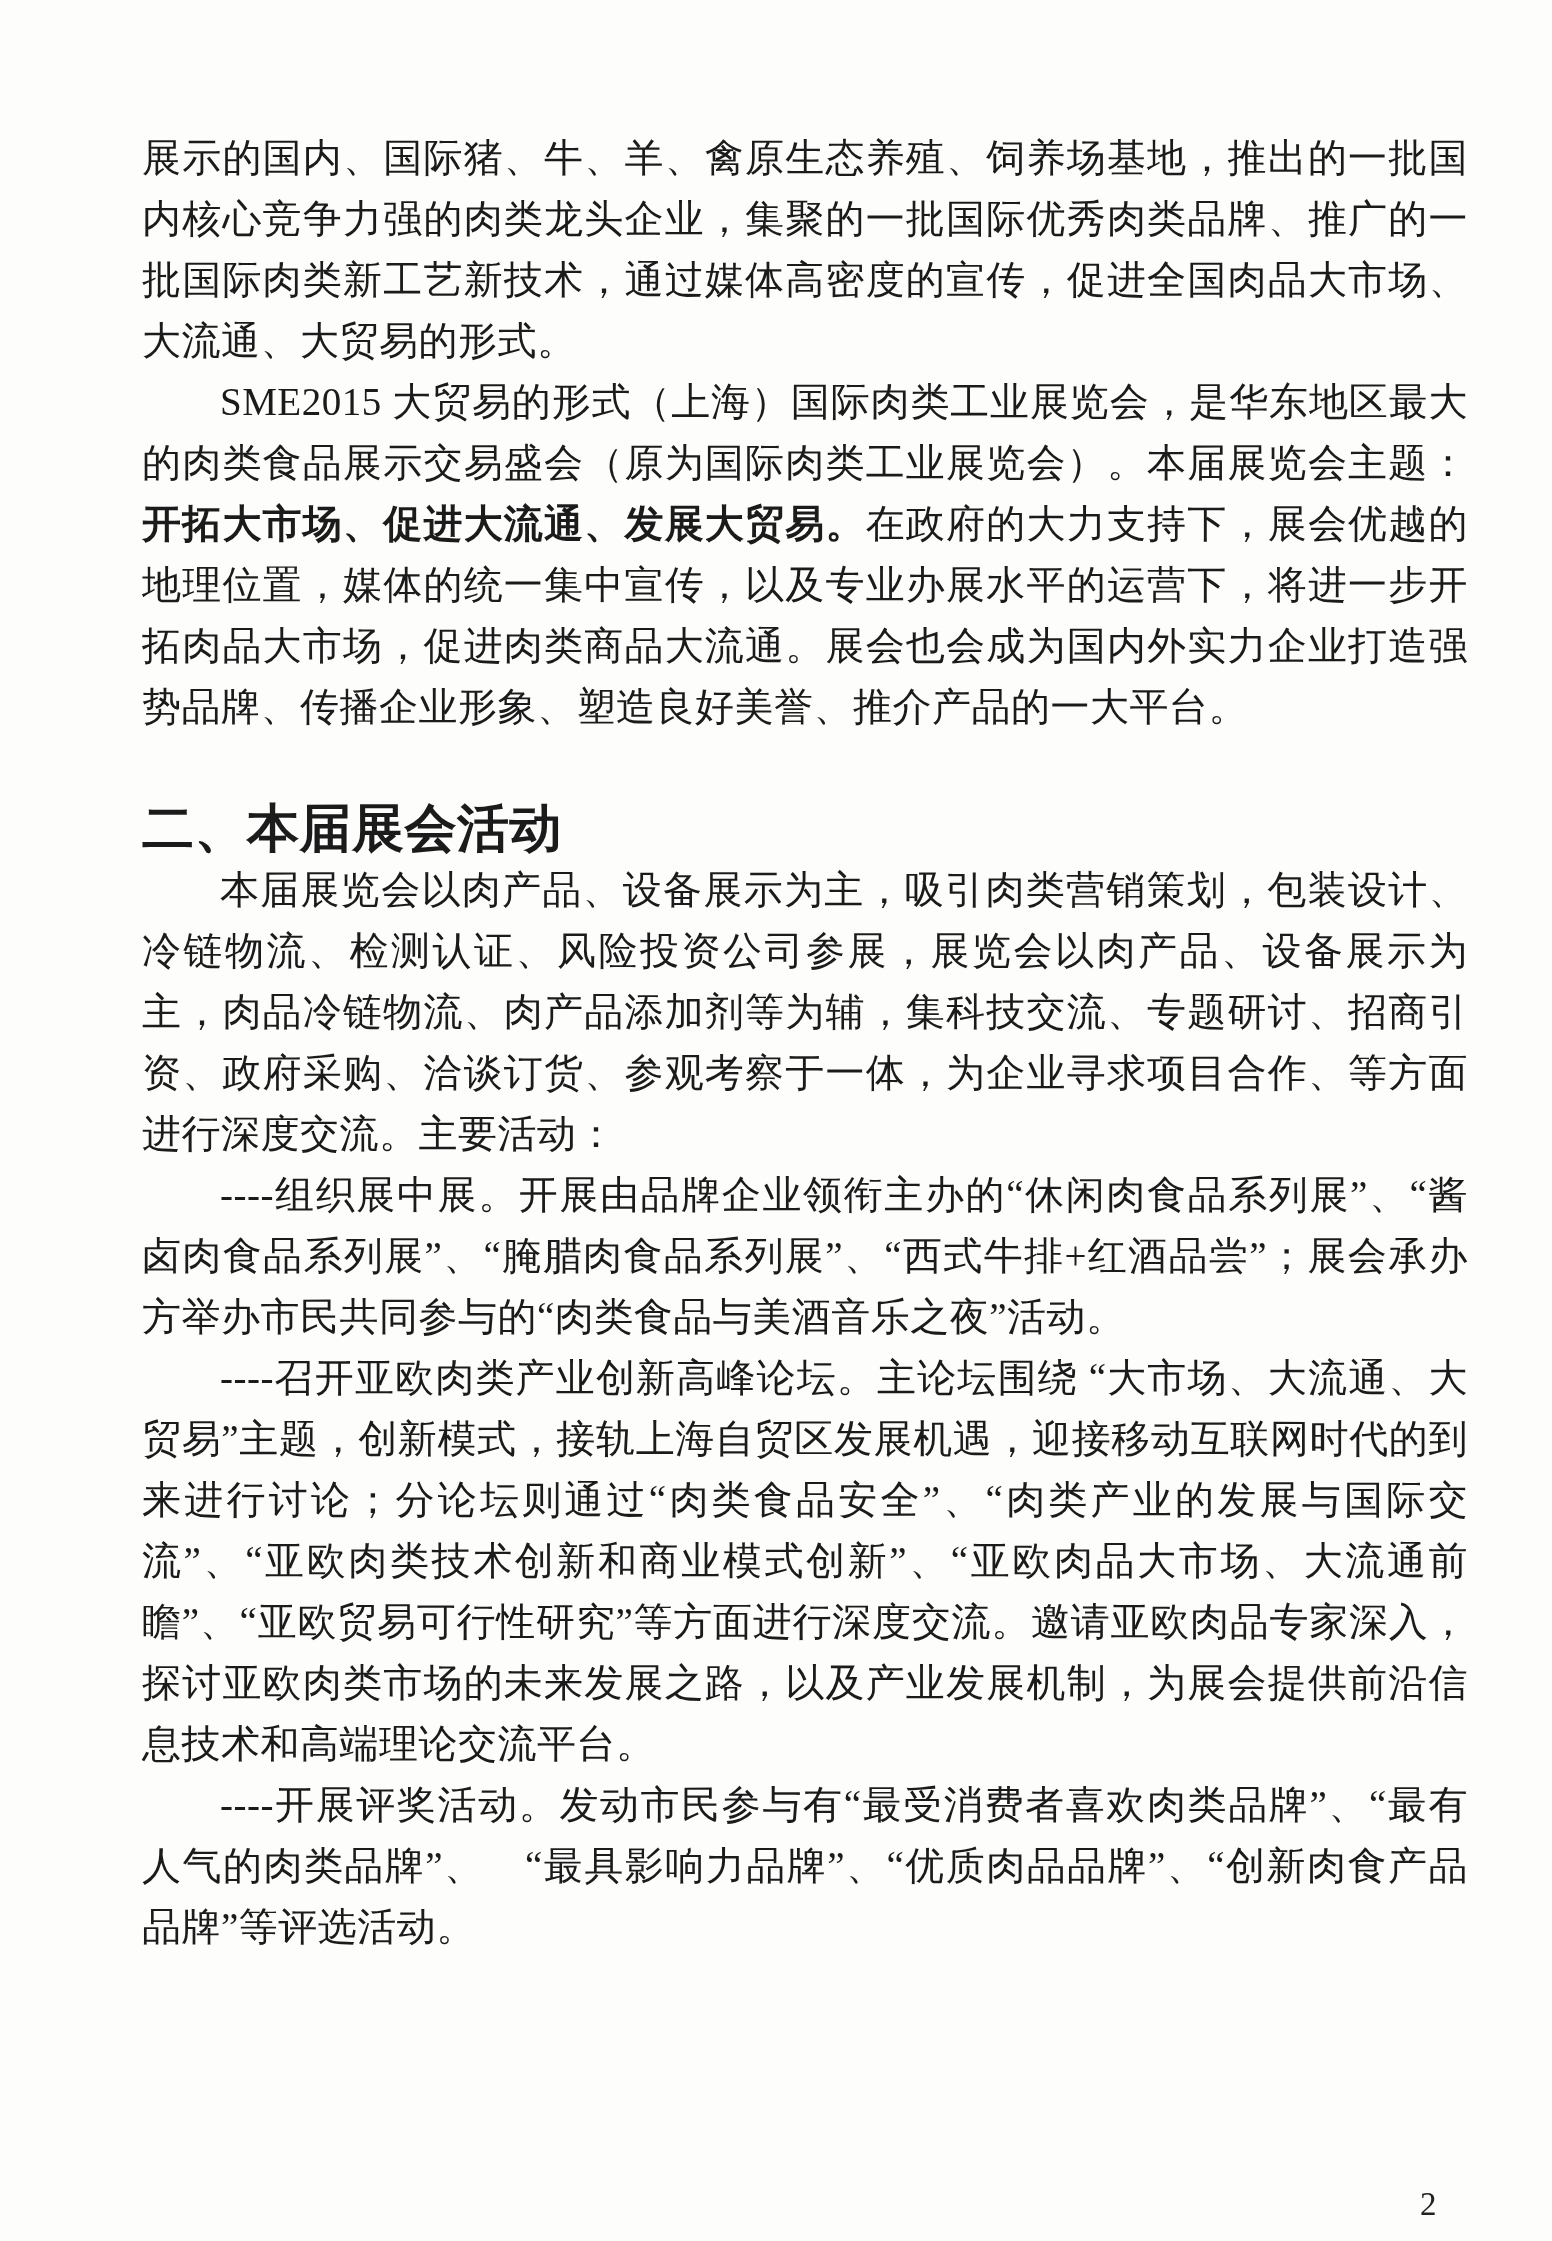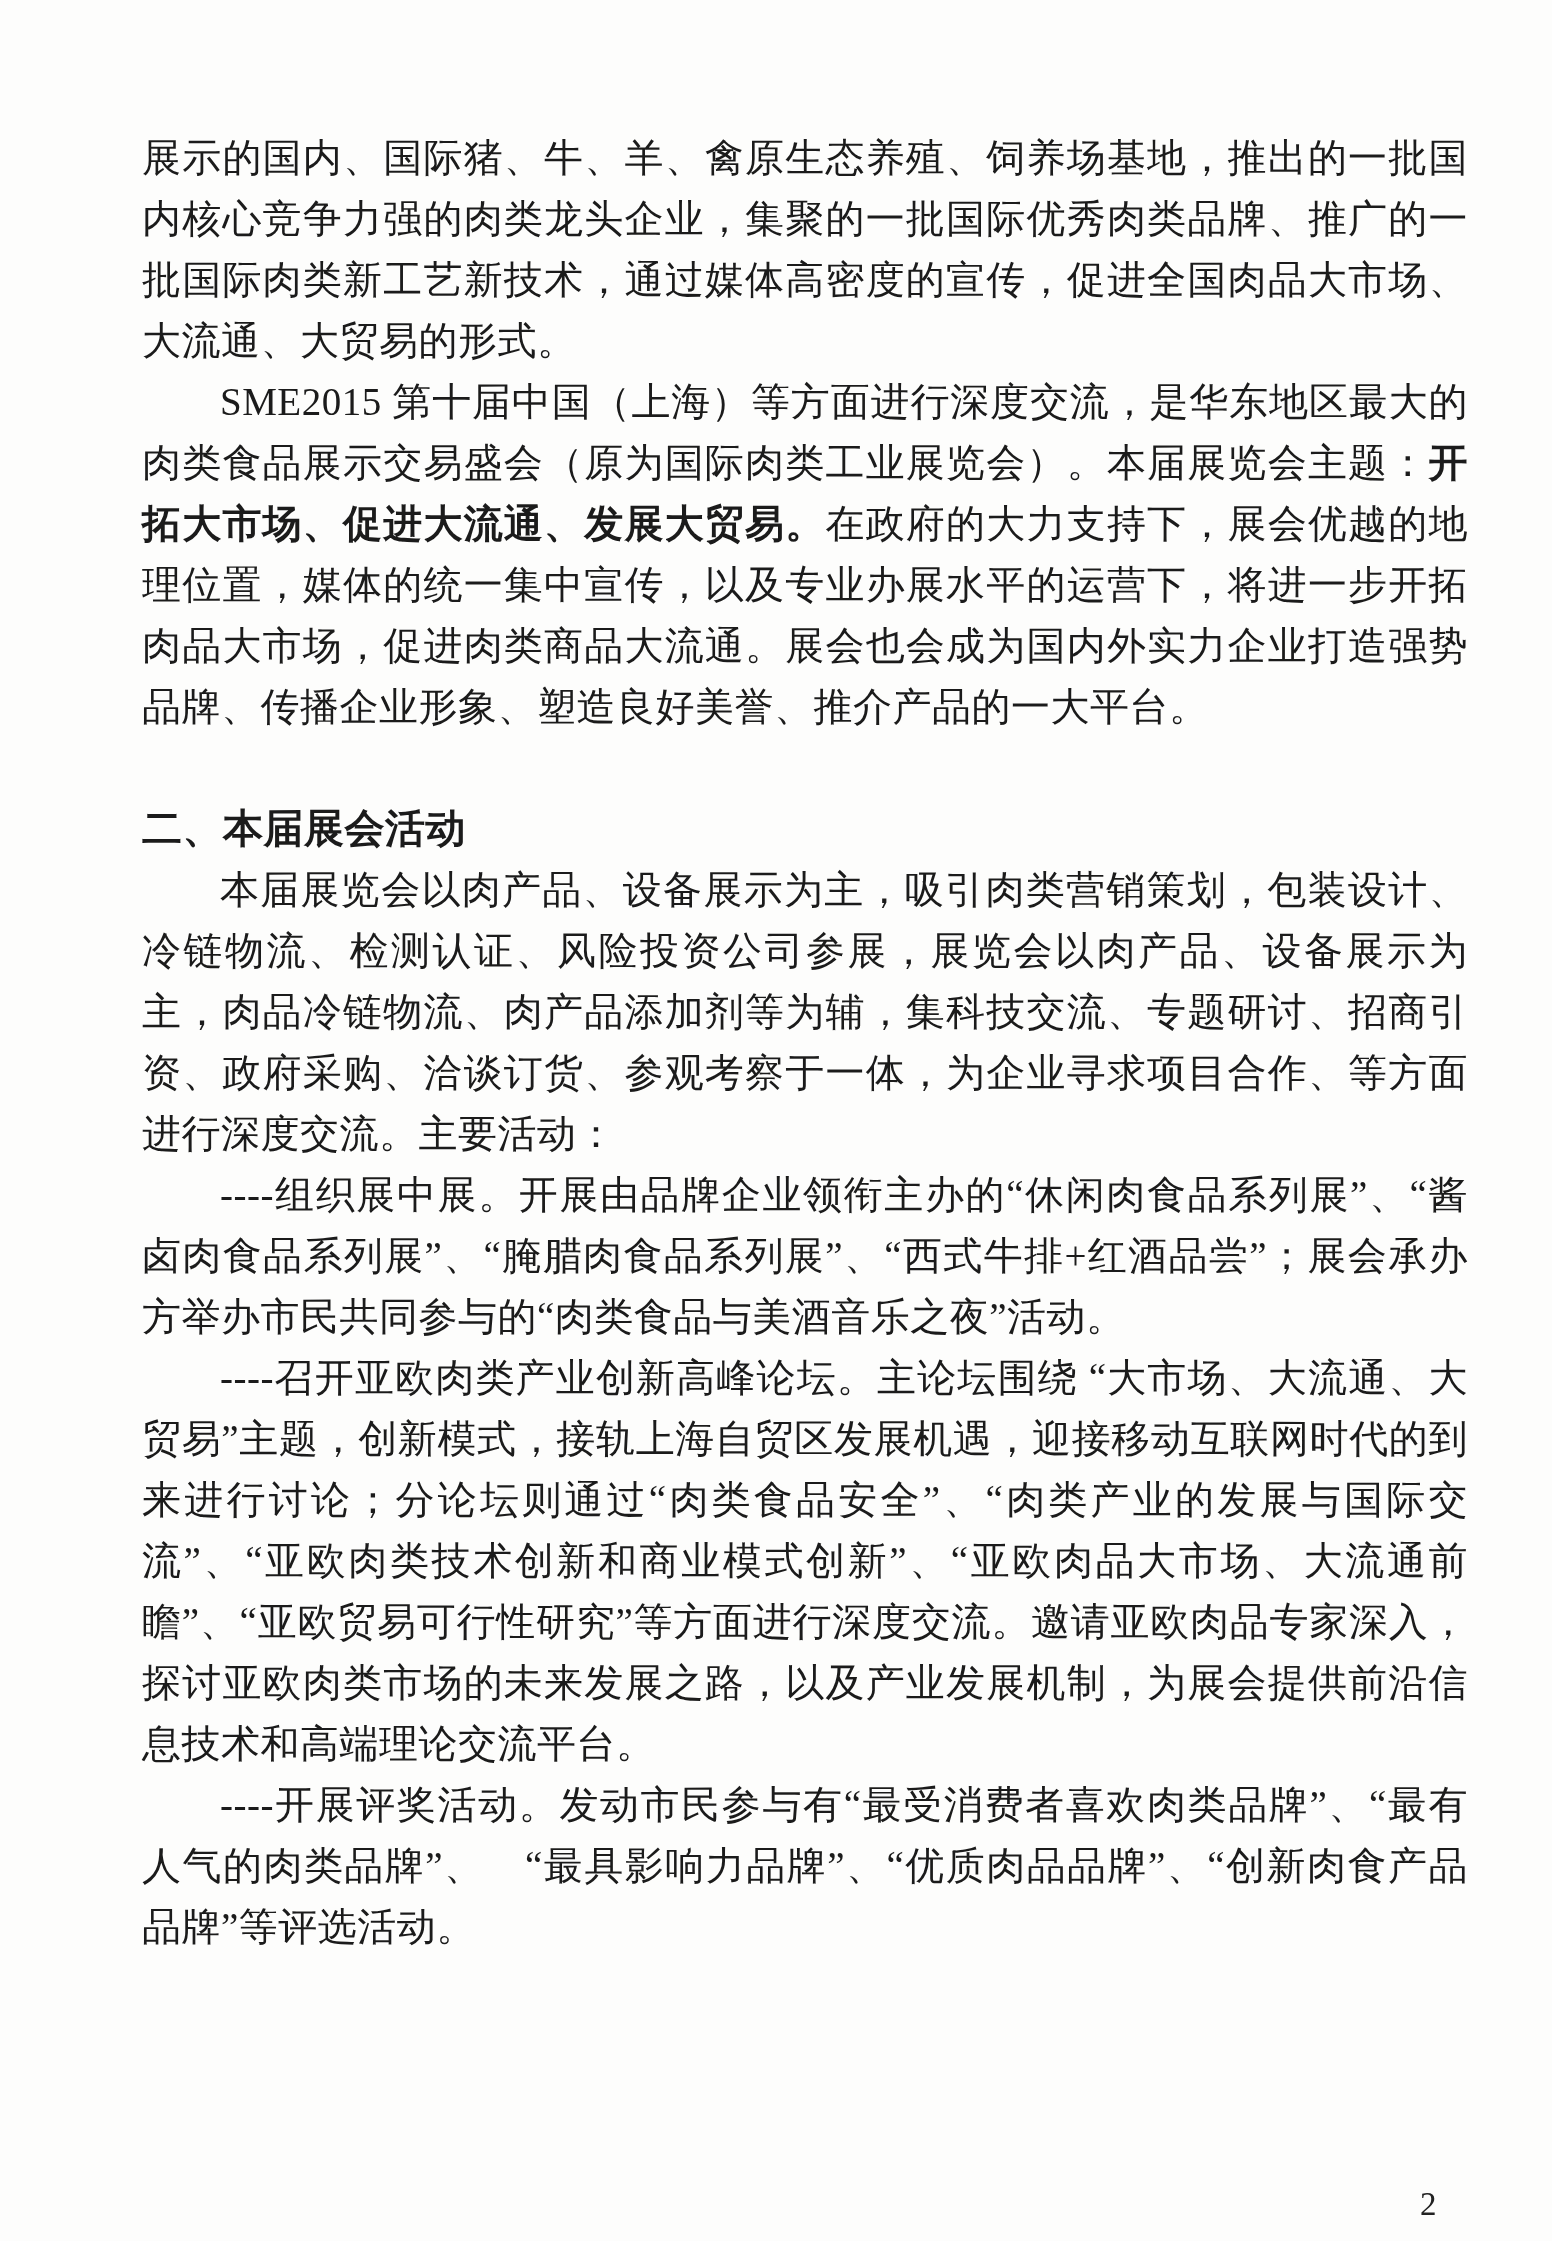--- a/index.html
+++ b/index.html
@@ -36,21 +36,21 @@
     text-indent: 78px;
   }
   .bold-run {
     font-family: "Liberation Sans", "DejaVu Sans", sans-serif;
     font-weight: bold;
   }
   .section-heading {
     margin-top: 61px !important;
     font-family: "Liberation Sans", "DejaVu Sans", sans-serif;
     font-weight: bold;
-    font-size: 40px;
+    font-size: 52px;
     line-height: 61px;
   }
   .page-number {
     position: absolute;
     left: 1420px;
     top: 2184px;
     font-size: 33px;
     line-height: 40px;
     color: #222;
   }
@@ -59,21 +59,21 @@
 <body>
 
 <div class="page">
   <div class="doc">
 
     <p>
       <span>展示的国内、国际猪、牛、羊、禽原生态养殖、饲养场基地，推出的一批国内核心竞争力强的肉类龙头企业，集聚的一批国际优秀肉类品牌、推广的一批国际肉类新工艺新技术，通过媒体高密度的宣传，促进全国肉品大市场、大流通、大贸易的形式。</span>
     </p>
 
     <p class="indent">
-      <span>SME2015 第十届中国（上海）等方面进行深度交流，是华东地区最大的肉类食品展示交易盛会（原为国际肉类工业展览会）。本届展览会主题：</span><span class="bold-run">开拓大市场、促进大流通、发展大贸易。</span><span>在政府的大力支持下，展会优越的地理位置，媒体的统一集中宣传，以及专业办展水平的运营下，将进一步开拓肉品大市场，促进肉类商品大流通。展会也会成为国内外实力企业打造强势品牌、传播企业形象、塑造良好美誉、推介产品的一大平台。</span>
+      <span>SME2015 大贸易的形式（上海）国际肉类工业展览会，是华东地区最大的肉类食品展示交易盛会（原为国际肉类工业展览会）。本届展览会主题：</span><span class="bold-run">开拓大市场、促进大流通、发展大贸易。</span><span>在政府的大力支持下，展会优越的地理位置，媒体的统一集中宣传，以及专业办展水平的运营下，将进一步开拓肉品大市场，促进肉类商品大流通。展会也会成为国内外实力企业打造强势品牌、传播企业形象、塑造良好美誉、推介产品的一大平台。</span>
     </p>
 
     <p class="section-heading">二、本届展会活动</p>
 
     <p class="indent">
       <span>本届展览会以肉产品、设备展示为主，吸引肉类营销策划，包装设计、冷链物流、检测认证、风险投资公司参展，展览会以肉产品、设备展示为主，肉品冷链物流、肉产品添加剂等为辅，集科技交流、专题研讨、招商引资、政府采购、洽谈订货、参观考察于一体，为企业寻求项目合作、等方面进行深度交流。主要活动：</span>
     </p>
 
     <p class="indent">
       <span>----组织展中展。开展由品牌企业领衔主办的“休闲肉食品系列展”、“酱卤肉食品系列展”、“腌腊肉食品系列展”、“西式牛排+红酒品尝”；展会承办方举办市民共同参与的“肉类食品与美酒音乐之夜”活动。</span>

